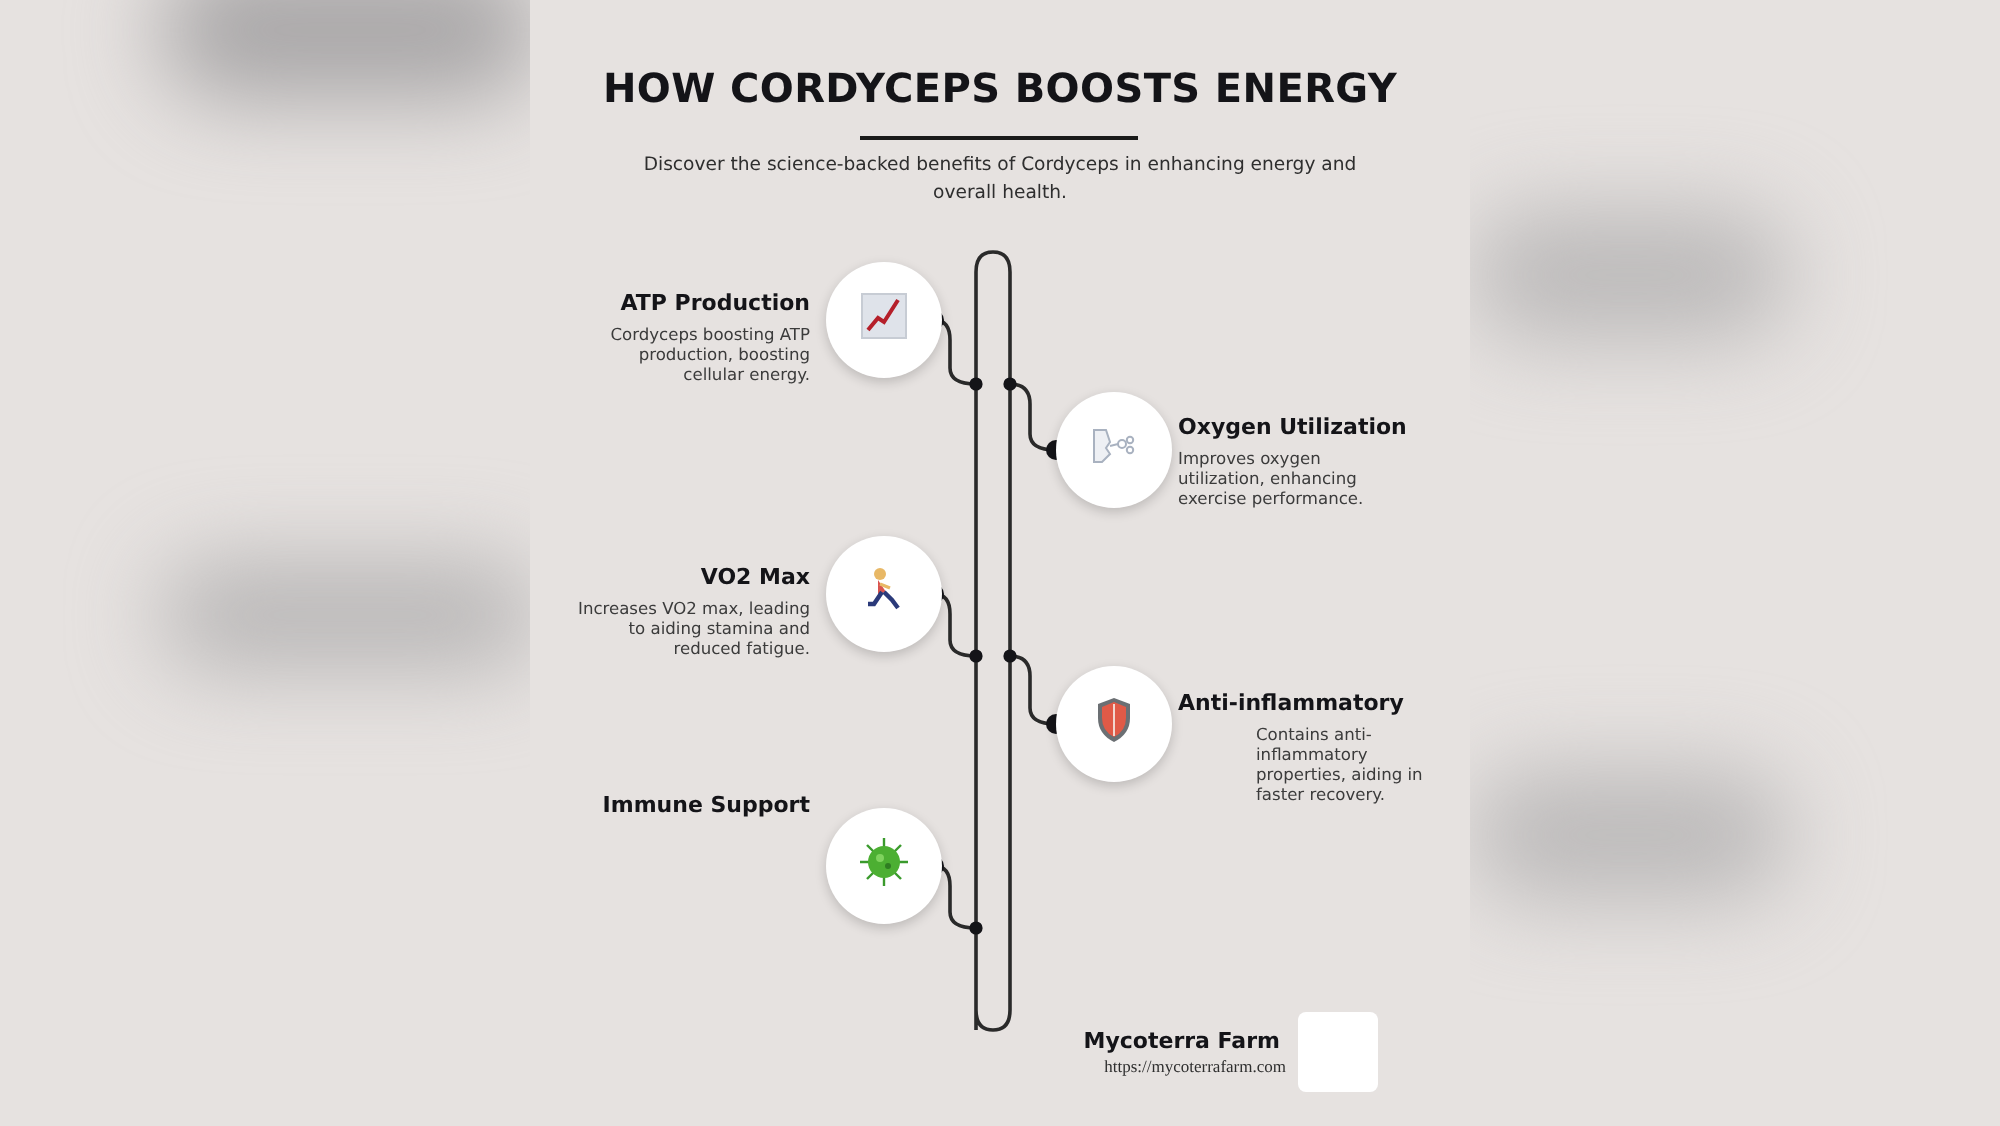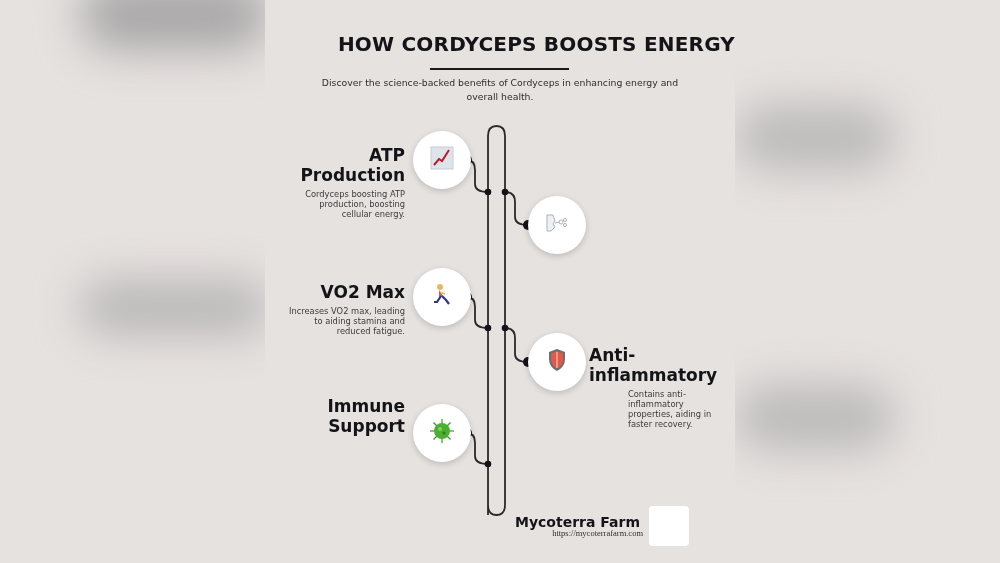--- a/index.html
+++ b/index.html
@@ -1,29 +1,29 @@
 <!DOCTYPE html>
 <html><head>
 <meta charset="utf-8">
 <style>
   html, body { margin:0; padding:0; }
   body { width:1000px; height:563px; position:relative; overflow:hidden; background:#e6e2e0; font-family:"DejaVu Sans", sans-serif; }
   .bg-blur { position:absolute; border-radius:40px; filter:blur(22px); }
   .panel { position:absolute; left:265px; top:0; width:470px; height:563px; background:#e6e2e0; }
-  .title { position:absolute; left:0; width:470px; top:32px; text-align:right; font-weight:bold; font-size:20px; letter-spacing:0.2px; color:#141418; }
+  .title { position:absolute; left:0; width:470px; top:32px; text-align:center; font-weight:bold; font-size:20px; letter-spacing:0.2px; color:#141418; }
   .divider { position:absolute; left:165px; top:68px; width:139px; height:2px; background:#1a1a1a; }
   .subtitle { position:absolute; left:40px; width:390px; top:76px; text-align:center; font-size:9.3px; line-height:14px; color:#2e2e2e; }
   svg.track { position:absolute; left:0; top:0; }
   .circle { position:absolute; width:58px; height:58px; border-radius:50%; background:#fff; box-shadow:0 2px 6px rgba(0,0,0,0.18); display:flex; align-items:center; justify-content:center; }
   .item { position:absolute; width:140px; }
   .item.left { text-align:right; }
   .item.right { text-align:left; }
-  .item h3 { margin:0 0 4px 0; font-size:17px; font-weight:bold; color:#141418; }
+  .item h3 { margin:0 0 4px 0; font-size:11px; font-weight:bold; color:#141418; }
   .item p { margin:0; font-size:8.3px; line-height:10px; color:#3b3b3b; }
-  .footer-name { position:absolute; right:95px; top:514px; font-size:14px; font-weight:bold; color:#141418; }
+  .footer-name { position:absolute; right:95px; top:514px; font-size:11px; font-weight:bold; color:#141418; }
   .footer-url { position:absolute; right:92px; top:528px; font-size:8.5px; color:#2e2e2e;font-family:Liberation Serif, serif; }
   .qr { position:absolute; left:384px; top:506px; width:40px; height:40px; background:#fff; border-radius:4px; }
 </style>
 </head>
 <body>
 
 <div class="bg-blur" style="left:80px;top:-20px;width:190px;height:70px;background:#a9a7a8;"></div>
 <div class="bg-blur" style="left:80px;top:280px;width:190px;height:55px;background:#b9b7b7;"></div>
 <div class="bg-blur" style="left:735px;top:105px;width:160px;height:65px;background:#bcbaba;"></div>
 <div class="bg-blur" style="left:735px;top:385px;width:160px;height:65px;background:#bcbaba;"></div>
@@ -75,20 +75,24 @@
     <span>
       <svg width="28" height="22" viewBox="0 0 28 22">
           <path d="M4 3 L10 3 L12 9 L10 12 L12 15 L8 19 L4 19 Z" fill="#eef0f4" stroke="#a9b2c0" stroke-width="1"></path>
           <circle cx="18" cy="10" r="2" fill="none" stroke="#a9b2c0"></circle>
           <circle cx="22" cy="8" r="1.6" fill="none" stroke="#a9b2c0"></circle>
           <circle cx="22" cy="13" r="1.6" fill="none" stroke="#a9b2c0"></circle>
           <path d="M12 11 L16 10" stroke="#a9b2c0"></path>
         </svg>
     </span>
   </div>
+  <div class="item right" style="left:324px;top:207px;width:140px;">
+    <h3>Oxygen Utilization</h3>
+    <p style="padding-right:30px;">Improves oxygen utilization, enhancing exercise performance.</p>
+  </div>
 
   <div class="circle" style="left:148px;top:268px;">
     <span>
       <svg width="22" height="24" viewBox="0 0 22 24">
           <circle cx="9" cy="4" r="3" fill="#e8b866"></circle>
           <path d="M8 7 L12 13 L8 14 Z" fill="#d9534f"></path>
           <path d="M10 13 L6 19 L3 19" stroke="#2b3a7a" stroke-width="2.2" fill="none"></path>
           <path d="M11 13 L15 17 L18 21" stroke="#2b3a7a" stroke-width="2.2" fill="none"></path>
           <path d="M9 9 L14 11" stroke="#e8b866" stroke-width="1.6"></path>
         </svg>

